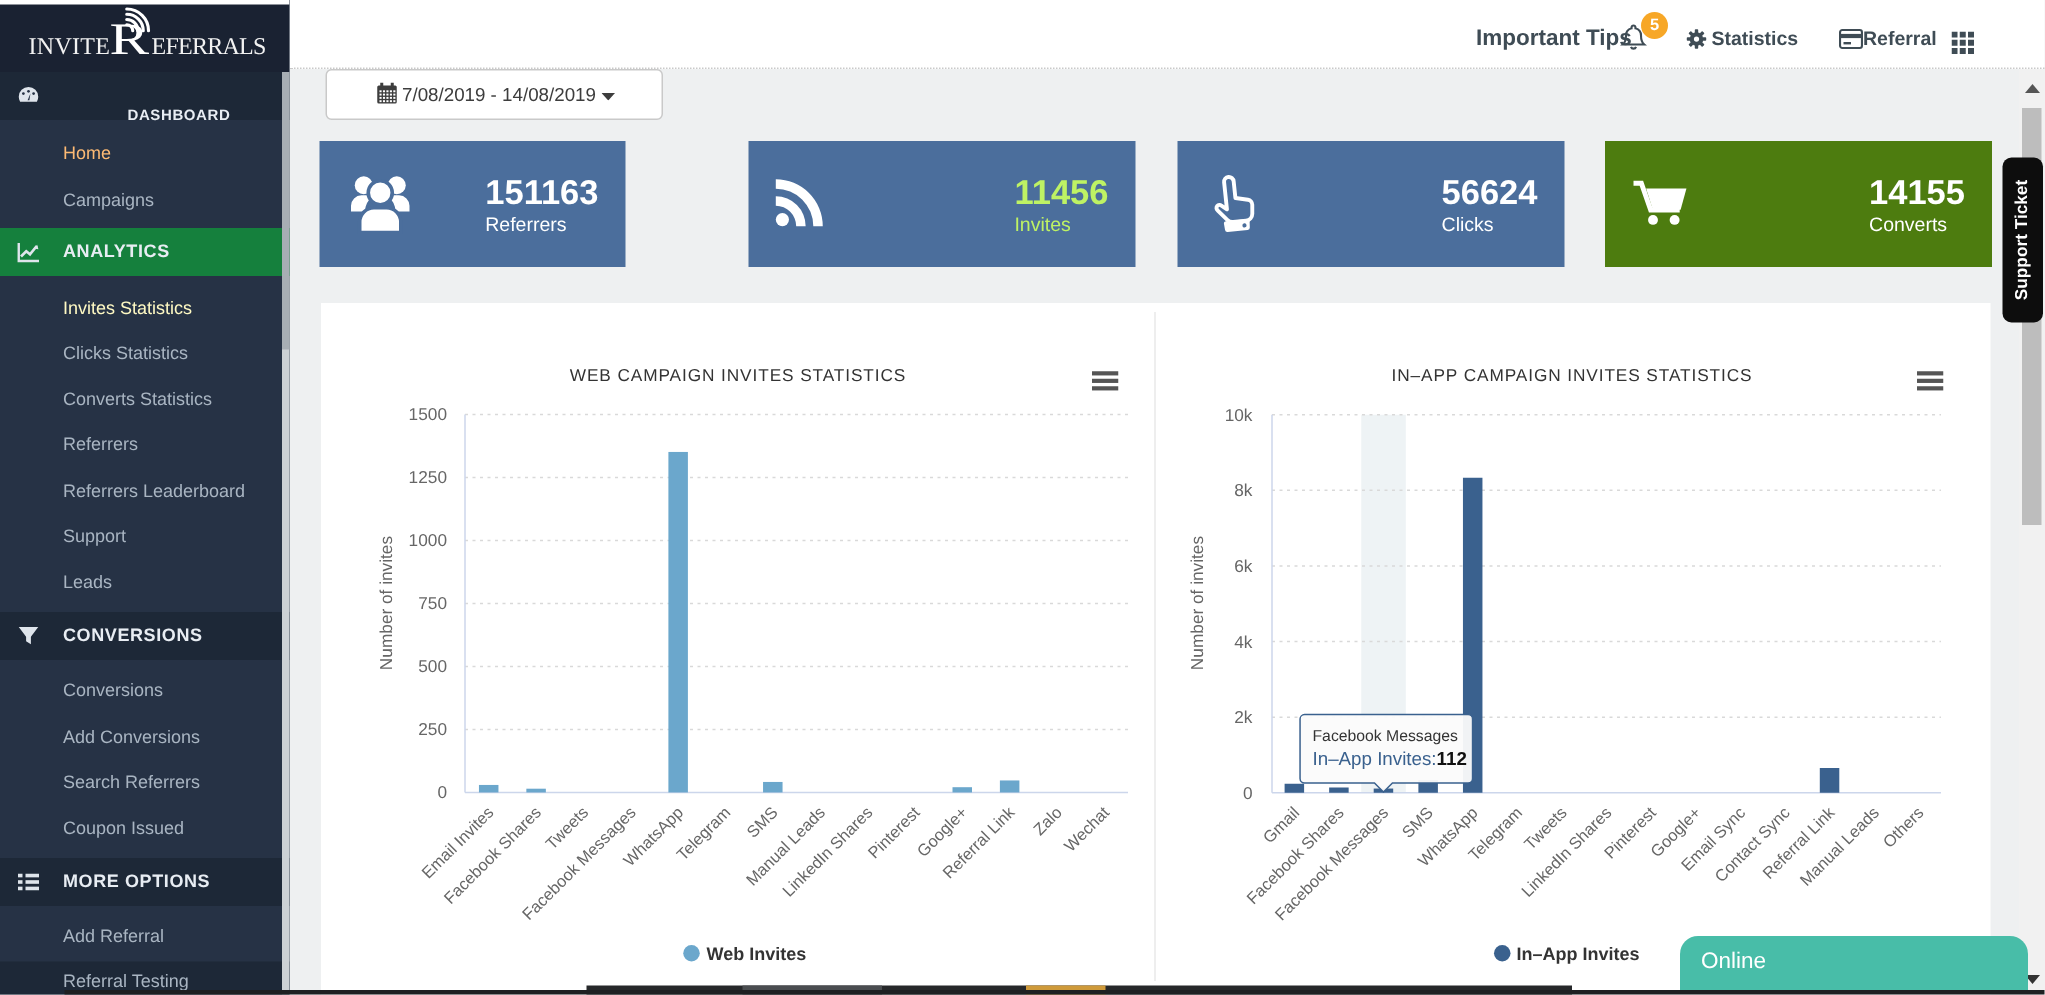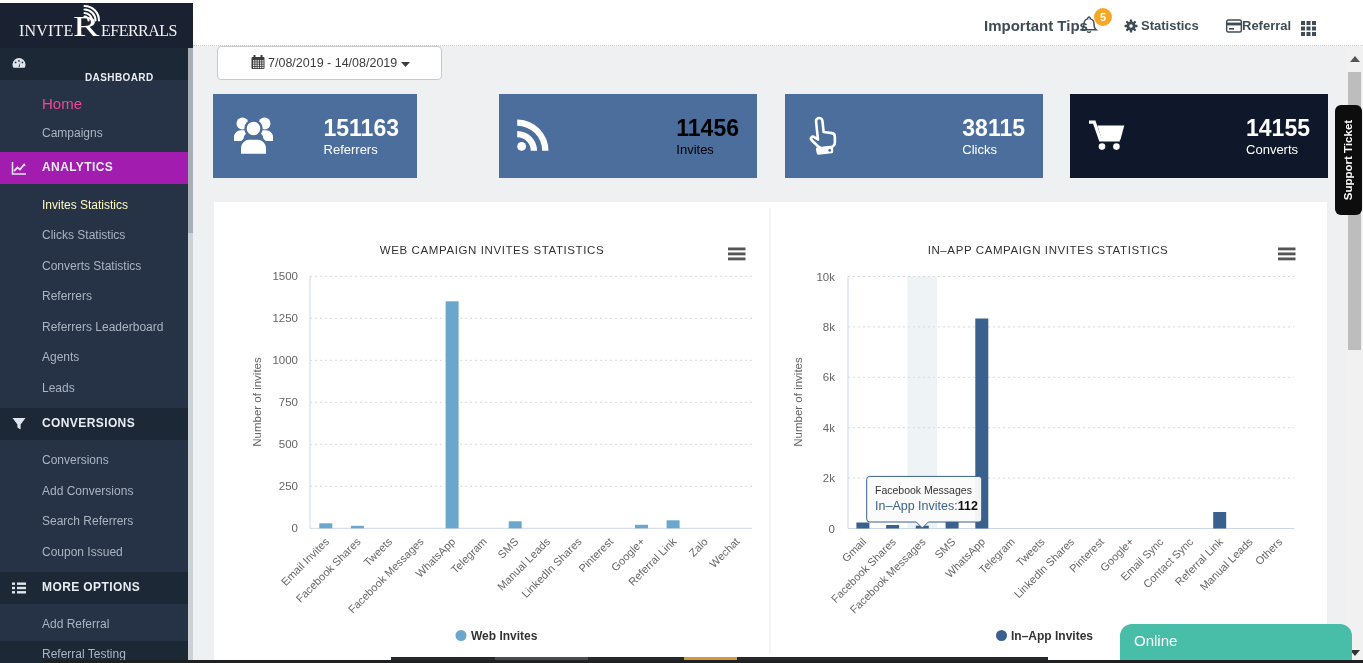--- a/index.html
+++ b/index.html
@@ -154,39 +154,39 @@
     </div>
   </div>
 <div style="position:absolute;left:499px;top:94px;width:258px;height:84px;background:#4b6e9c;">
     <div style="position:absolute;left:17px;top:24px;"><svg width="34" height="34" viewBox="0 0 34 34">
         <g fill="#fff">
           <circle cx="5.6" cy="28.4" r="4.4"></circle>
           <path d="M1.2 12.9 a19.9 19.9 0 0 1 19.9 19.9 h-6.3 A13.6 13.6 0 0 0 1.2 19.2 Z"></path>
           <path d="M1.2 1.5 a31.3 31.3 0 0 1 31.3 31.3 h-6.3 A25 25 0 0 0 1.2 7.8 Z"></path>
         </g>
       </svg></div>
-    <div style="position:absolute;right:18px;top:21px;text-align:left;color:#000000;">
+    <div style="position:absolute;right:18px;top:21px;text-align:left;color:#bef264;">
       <div style="font-size:23px;font-weight:bold;line-height:26px;">11456</div>
       <div style="font-size:13px;line-height:15px;margin-top:1px;">Invites</div>
     </div>
   </div>
 <div style="position:absolute;left:785px;top:94px;width:258px;height:84px;background:#4b6e9c;">
     <div style="position:absolute;left:17px;top:20px;"><svg width="37" height="42" viewBox="0 0 37 42">
         <g transform="rotate(-6 18 21)">
           <path d="M15.5 7.2 a3.2 3.2 0 0 1 6.4 0 v11.2 l8.2 2 a3.4 3.4 0 0 1 2.5 3.7 l-0.6 5.9 a4.6 4.6 0 0 1-4.6 4.1 h-8.6 a5 5 0 0 1-3.8-1.8 l-5.8-7 a2 2 0 0 1 2.9-2.8 l3.4 2.8 Z" stroke="#fff" stroke-width="2.6" fill="none" stroke-linejoin="round" stroke-linecap="round"></path>
           <path d="M12.3 33.2 h16 q1.5 0 1.4 1.5 l-0.3 4.2 q-0.1 1.5 -1.6 1.5 h-13.4 q-1.5 0 -1.6 -1.5 l-0.3 -4.2 q-0.1 -1.5 1.8 -1.5 Z" fill="#fff"></path>
           <circle cx="26" cy="37.2" r="1.4" fill="#4b6e9c"></circle>
         </g>
       </svg></div>
     <div style="position:absolute;right:18px;top:21px;text-align:left;color:#fff;">
-      <div style="font-size:23px;font-weight:bold;line-height:26px;">38115</div>
+      <div style="font-size:23px;font-weight:bold;line-height:26px;">56624</div>
       <div style="font-size:13px;line-height:15px;margin-top:1px;">Clicks</div>
     </div>
   </div>
-<div style="position:absolute;left:1070px;top:94px;width:258px;height:84px;background:#0f172a;">
+<div style="position:absolute;left:1070px;top:94px;width:258px;height:84px;background:#4d7c0f;">
     <div style="position:absolute;left:18px;top:25px;"><svg width="37" height="32" viewBox="0 0 37 32">
         <g fill="#fff">
           <path d="M9.4 6.6 h26.9 l-3.9 14.2 H13.9 Z"></path>
           <path d="M1 1.5 h6.4 l6.2 17.8 h18.2 v3.3 H11.3 L5.1 4.8 H1 Z"></path>
           <circle cx="14" cy="27.6" r="3.3"></circle>
           <circle cx="28.4" cy="27.6" r="3.3"></circle>
         </g>
       </svg></div>
     <div style="position:absolute;right:18px;top:21px;text-align:left;color:#fff;">
       <div style="font-size:23px;font-weight:bold;line-height:26px;">14155</div>
@@ -263,21 +263,21 @@
     <div style="position:absolute;left:0;top:48px;width:193px;height:32px;background:#1d2837;">
       <svg width="16" height="16" viewBox="0 0 16 16" style="position:absolute;left:11px;top:8px;">
         <path d="M8 2 A6.5 6.5 0 0 1 14.5 8.5 A6.5 6.5 0 0 1 13.6 11.8 L2.4 11.8 A6.5 6.5 0 0 1 1.5 8.5 A6.5 6.5 0 0 1 8 2 Z" fill="#dfe5ec"></path>
         <circle cx="4.6" cy="6.4" r="0.9" fill="#263245"></circle>
         <circle cx="8" cy="4.9" r="0.9" fill="#263245"></circle>
         <circle cx="11.4" cy="6.4" r="0.9" fill="#263245"></circle>
         <path d="M7.4 10.8 L9.3 6.4 L8.6 10.9 Z" fill="#263245"></path>
       </svg>
       <span style="position:absolute;left:42px;top:24px;font-size:10px;font-weight:bold;color:#e8edf3;letter-spacing:0.4px;margin-left:43px;">DASHBOARD</span>
     </div>
-    <div style="position:absolute;left:0;top:152px;width:219px;height:32px;background:#a21caf;text-align:right;">
+    <div style="position:absolute;left:0;top:152px;width:219px;height:32px;background:#15803d;text-align:right;">
       <svg width="16" height="16" viewBox="0 0 16 16" style="position:absolute;left:11px;top:8px;">
         <path d="M1.5 2 V14 H15" stroke="#dfe5ec" stroke-width="1.6" fill="none"></path>
         <path d="M3 11 L6.5 7.5 L9 9.5 L13.5 4" stroke="#dfe5ec" stroke-width="1.8" fill="none"></path>
         <path d="M13.8 3.2 L14.6 6.2 L11.4 5.6 Z" fill="#dfe5ec"></path>
       </svg>
       <span style="position:absolute;left:42px;top:8px;font-size:12px;font-weight:bold;color:#e8edf3;letter-spacing:0.4px;">ANALYTICS</span>
     </div>
     <div style="position:absolute;left:0;top:408px;width:193px;height:32px;background:#1d2837;">
       <svg width="16" height="16" viewBox="0 0 16 16" style="position:absolute;left:11px;top:8px;">
         <path d="M1.5 2 H14.5 L9.6 8.5 V13.5 L6.4 11.5 V8.5 Z" fill="#dfe5ec"></path>
@@ -291,28 +291,28 @@
           <rect x="6" y="2.5" width="9" height="2.4"></rect>
           <rect x="1" y="6.8" width="3" height="2.4"></rect>
           <rect x="6" y="6.8" width="9" height="2.4"></rect>
           <rect x="1" y="11.1" width="3" height="2.4"></rect>
           <rect x="6" y="11.1" width="9" height="2.4"></rect>
         </g>
       </svg>
       <span style="position:absolute;left:42px;top:8px;font-size:12px;font-weight:bold;color:#e8edf3;letter-spacing:0.4px;">MORE OPTIONS</span>
     </div>
     <div style="position:absolute;left:0;top:641px;width:193px;height:22px;background:#1d2837;"></div>
-    <div style="position:absolute;left:42px;top:95px;font-size:15px;color:#ec4899;">Home</div>
+    <div style="position:absolute;left:42px;top:95px;font-size:12px;color:#fdba74;">Home</div>
     <div style="position:absolute;left:42px;top:125.5px;font-size:12px;color:#a9b5c2;">Campaigns</div>
     <div style="position:absolute;left:42px;top:197.5px;font-size:12px;color:#fef9c3;">Invites Statistics</div>
     <div style="position:absolute;left:42px;top:228px;font-size:12px;color:#a9b5c2;">Clicks Statistics</div>
     <div style="position:absolute;left:42px;top:258.5px;font-size:12px;color:#a9b5c2;">Converts Statistics</div>
     <div style="position:absolute;left:42px;top:289px;font-size:12px;color:#a9b5c2;">Referrers</div>
     <div style="position:absolute;left:42px;top:319.5px;font-size:12px;color:#a9b5c2;">Referrers Leaderboard</div>
-    <div style="position:absolute;left:42px;top:350px;font-size:12px;color:#a9b5c2;">Agents</div>
+    <div style="position:absolute;left:42px;top:350px;font-size:12px;color:#a9b5c2;">Support</div>
     <div style="position:absolute;left:42px;top:380.5px;font-size:12px;color:#a9b5c2;">Leads</div>
     <div style="position:absolute;left:42px;top:453px;font-size:12px;color:#a9b5c2;">Conversions</div>
     <div style="position:absolute;left:42px;top:483.5px;font-size:12px;color:#a9b5c2;">Add Conversions</div>
     <div style="position:absolute;left:42px;top:514px;font-size:12px;color:#a9b5c2;">Search Referrers</div>
     <div style="position:absolute;left:42px;top:544.5px;font-size:12px;color:#a9b5c2;">Coupon Issued</div>
     <div style="position:absolute;left:42px;top:617px;font-size:12px;color:#a9b5c2;">Add Referral</div>
     <div style="position:absolute;left:42px;top:647px;font-size:12px;color:#a9b5c2;">Referral Testing</div>
     <div style="position:absolute;left:188px;top:48px;width:5px;height:615px;background:#ccd1d5;"></div>
     <div style="position:absolute;left:188px;top:48px;width:5px;height:185px;background:#a7aeb4;"></div>
   </div>

